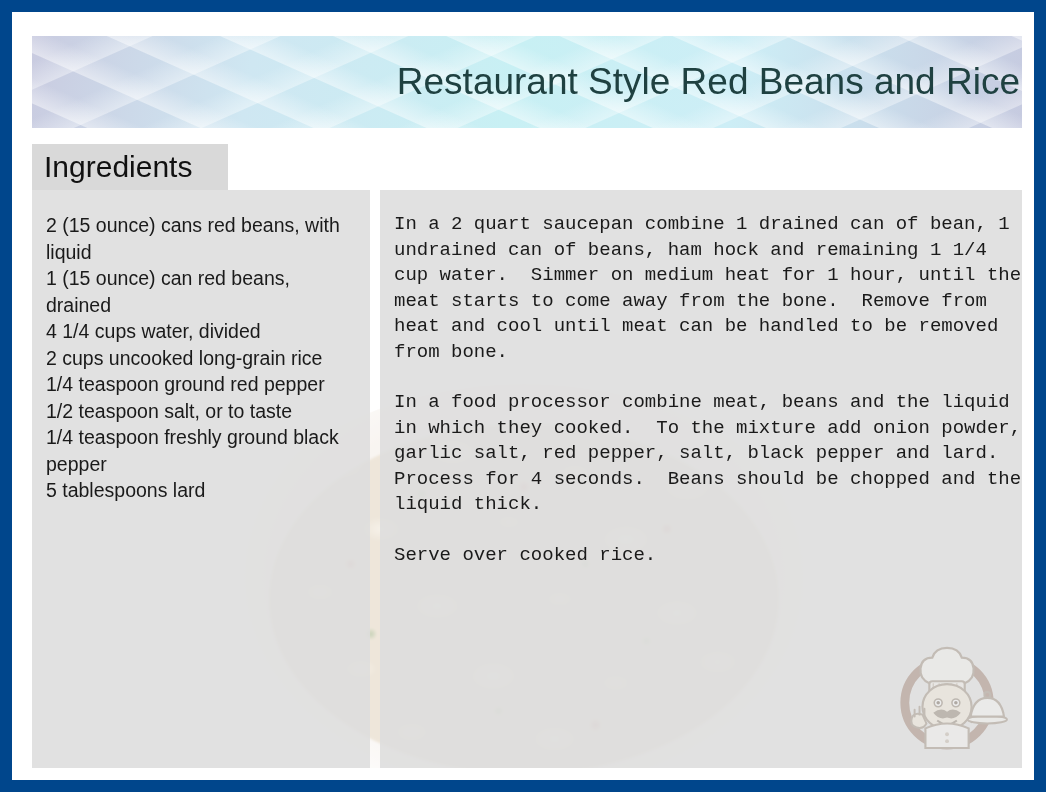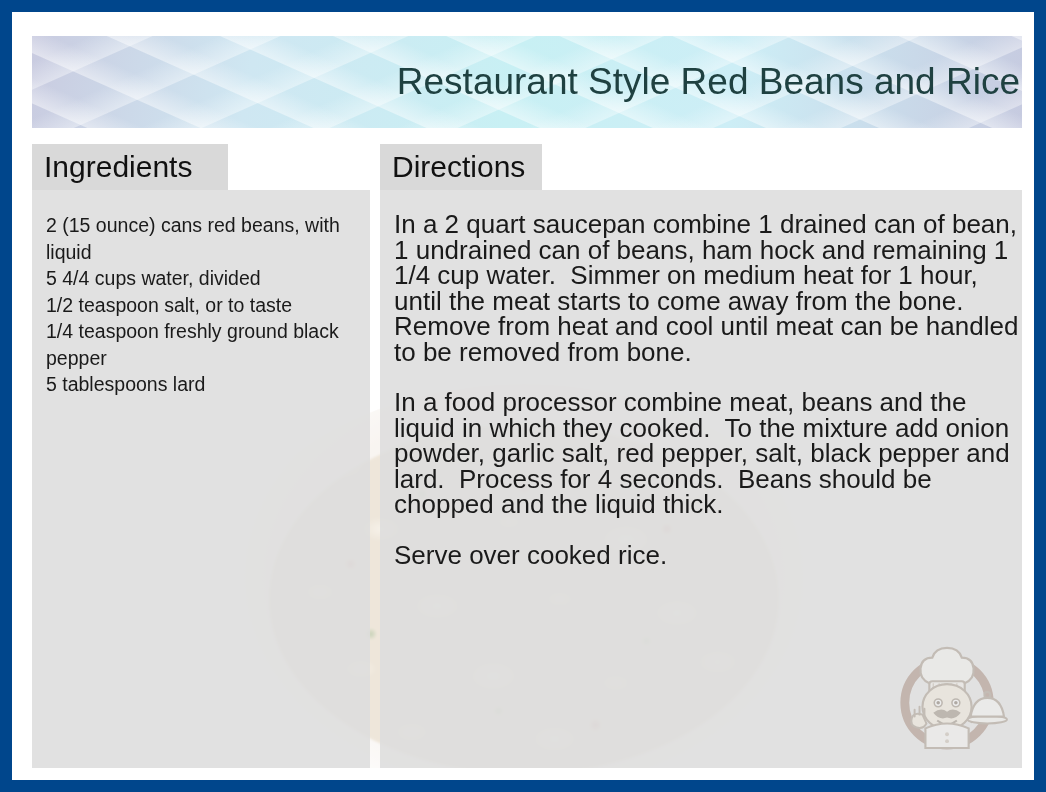--- a/index.html
+++ b/index.html
@@ -170,25 +170,26 @@
     list-style: none;
     margin: 0;
     padding: 0;
   }
   #ingredients-list li {
     font-size: 19.5px;
     line-height: 26.5px;
     color: #1a1a1a;
   }
   .direction-para {
-    font-size: 26px;
+    font-size: 19px;
     line-height: 25.5px;
     color: #1a1a1a;
     margin: 0 0 25px 0;
     white-space: pre-wrap;
+    font-family: Liberation Mono, monospace;
   }
   .direction-para:last-child { margin-bottom: 8px; }
 
   
   #chef-logo {
     position: absolute;
     right: 14px;
     bottom: 18px;
     width: 118px;
     height: 112px;
@@ -208,28 +209,28 @@
 
     <div id="watermark">
       <div class="bowl"></div>
       <div class="beanfield"></div>
     </div>
 
     <div class="header-box" id="ingredients-header">
       <span>Ingredients</span>
     </div>
 
-    <div class="header-box" id="directions-header">
-      <span>Directions</span>
-    </div>
 
     <div class="panel" id="ingredients-panel">
       <ul id="ingredients-list">
         <li>2 (15 ounce) cans red beans, with liquid</li>
-        <li>5 4/4 cups water, divided</li>
+        <li>1 (15 ounce) can red beans, drained</li>
+        <li>4 1/4 cups water, divided</li>
+        <li>2 cups uncooked long-grain rice</li>
+        <li>1/4 teaspoon ground red pepper</li>
         <li>1/2 teaspoon salt, or to taste</li>
         <li>1/4 teaspoon freshly ground black pepper</li>
         <li>5 tablespoons lard</li>
       </ul>
     </div>
 
     <div class="panel" id="directions-panel">
       <p class="direction-para">In a 2 quart saucepan combine 1 drained can of bean, 1 undrained can of beans, ham hock and remaining 1 1/4 cup water.  Simmer on medium heat for 1 hour, until the meat starts to come away from the bone.  Remove from heat and cool until meat can be handled to be removed from bone.</p>
       <p class="direction-para">In a food processor combine meat, beans and the liquid in which they cooked.  To the mixture add onion powder, garlic salt, red pepper, salt, black pepper and lard.  Process for 4 seconds.  Beans should be chopped and the liquid thick.</p>
       <p class="direction-para">Serve over cooked rice.</p>

